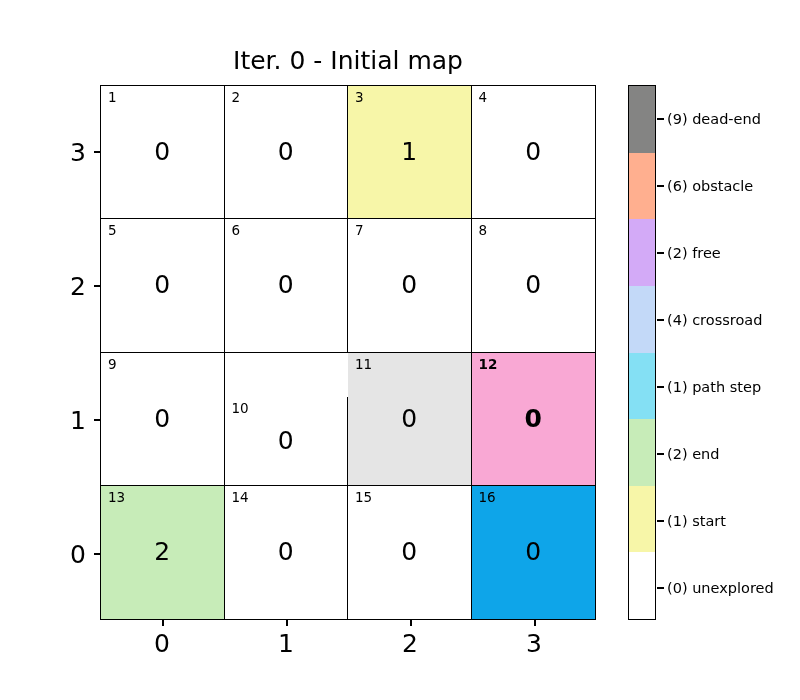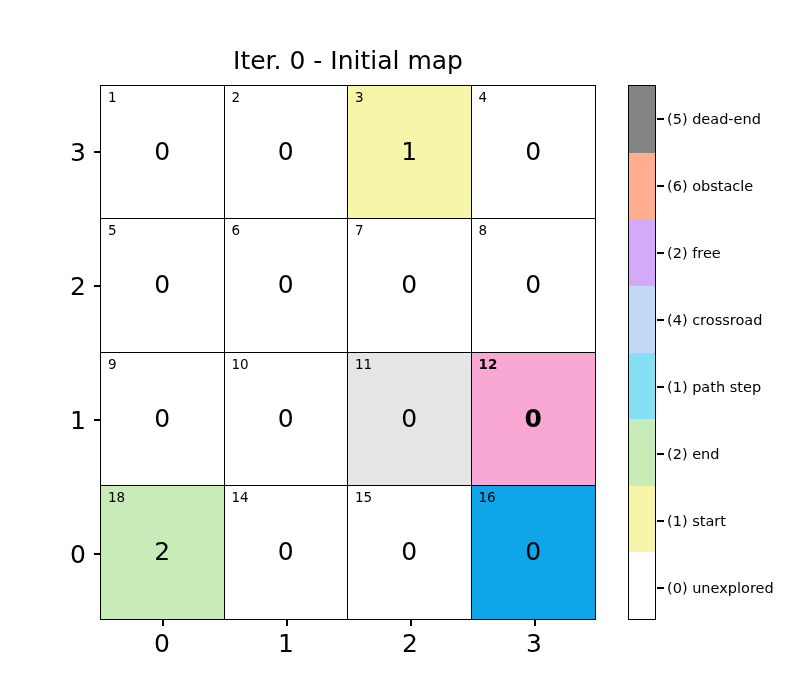--- a/index.html
+++ b/index.html
@@ -202,35 +202,35 @@
       </div>
       <div class="cell col-last" style="background: rgb(255, 255, 255);">
         <span class="cell-index">8</span>
         <span class="cell-value">0</span>
       </div>
 
       <div class="cell" style="background: rgb(255, 255, 255);">
         <span class="cell-index">9</span>
         <span class="cell-value">0</span>
       </div>
-      <div class="cell" style="background: rgb(255, 255, 255);">
+      <div class="cell" style="background: rgb(255, 255, 255); margin-top: 44px;">
         <span class="cell-index">10</span>
         <span class="cell-value">0</span>
       </div>
       <div class="cell" style="background: #e5e5e5;">
         <span class="cell-index">11</span>
         <span class="cell-value">0</span>
       </div>
       <div class="cell col-last" style="background: #f9a8d4; font-weight: bold;">
         <span class="cell-index">12</span>
         <span class="cell-value">0</span>
       </div>
 
       <div class="cell row-last" style="background: rgb(199, 236, 184);">
-        <span class="cell-index">18</span>
+        <span class="cell-index">13</span>
         <span class="cell-value">2</span>
       </div>
       <div class="cell row-last" style="background: rgb(255, 255, 255);">
         <span class="cell-index">14</span>
         <span class="cell-value">0</span>
       </div>
       <div class="cell row-last" style="background: rgb(255, 255, 255);">
         <span class="cell-index">15</span>
         <span class="cell-value">0</span>
       </div>
@@ -262,21 +262,21 @@
     <div class="cbar-seg" style="background: rgb(211, 170, 247);"></div>
     <div class="cbar-seg" style="background: rgb(195, 217, 248);"></div>
     <div class="cbar-seg" style="background: rgb(132, 224, 244);"></div>
     <div class="cbar-seg" style="background: rgb(199, 236, 184);"></div>
     <div class="cbar-seg" style="background: rgb(247, 246, 168);"></div>
     <div class="cbar-seg" style="background: rgb(255, 255, 255);"></div>
   </div>
 
   <div>
     <div class="cbar-tick" style="top:118px;"></div>
-    <div class="cbar-label" style="top:112px;">(5) dead-end</div>
+    <div class="cbar-label" style="top:112px;">(9) dead-end</div>
 
     <div class="cbar-tick" style="top:185px;"></div>
     <div class="cbar-label" style="top:179px;">(6) obstacle</div>
 
     <div class="cbar-tick" style="top:252px;"></div>
     <div class="cbar-label" style="top:246px;">(2) free</div>
 
     <div class="cbar-tick" style="top:319px;"></div>
     <div class="cbar-label" style="top:313px;">(4) crossroad</div>
 

